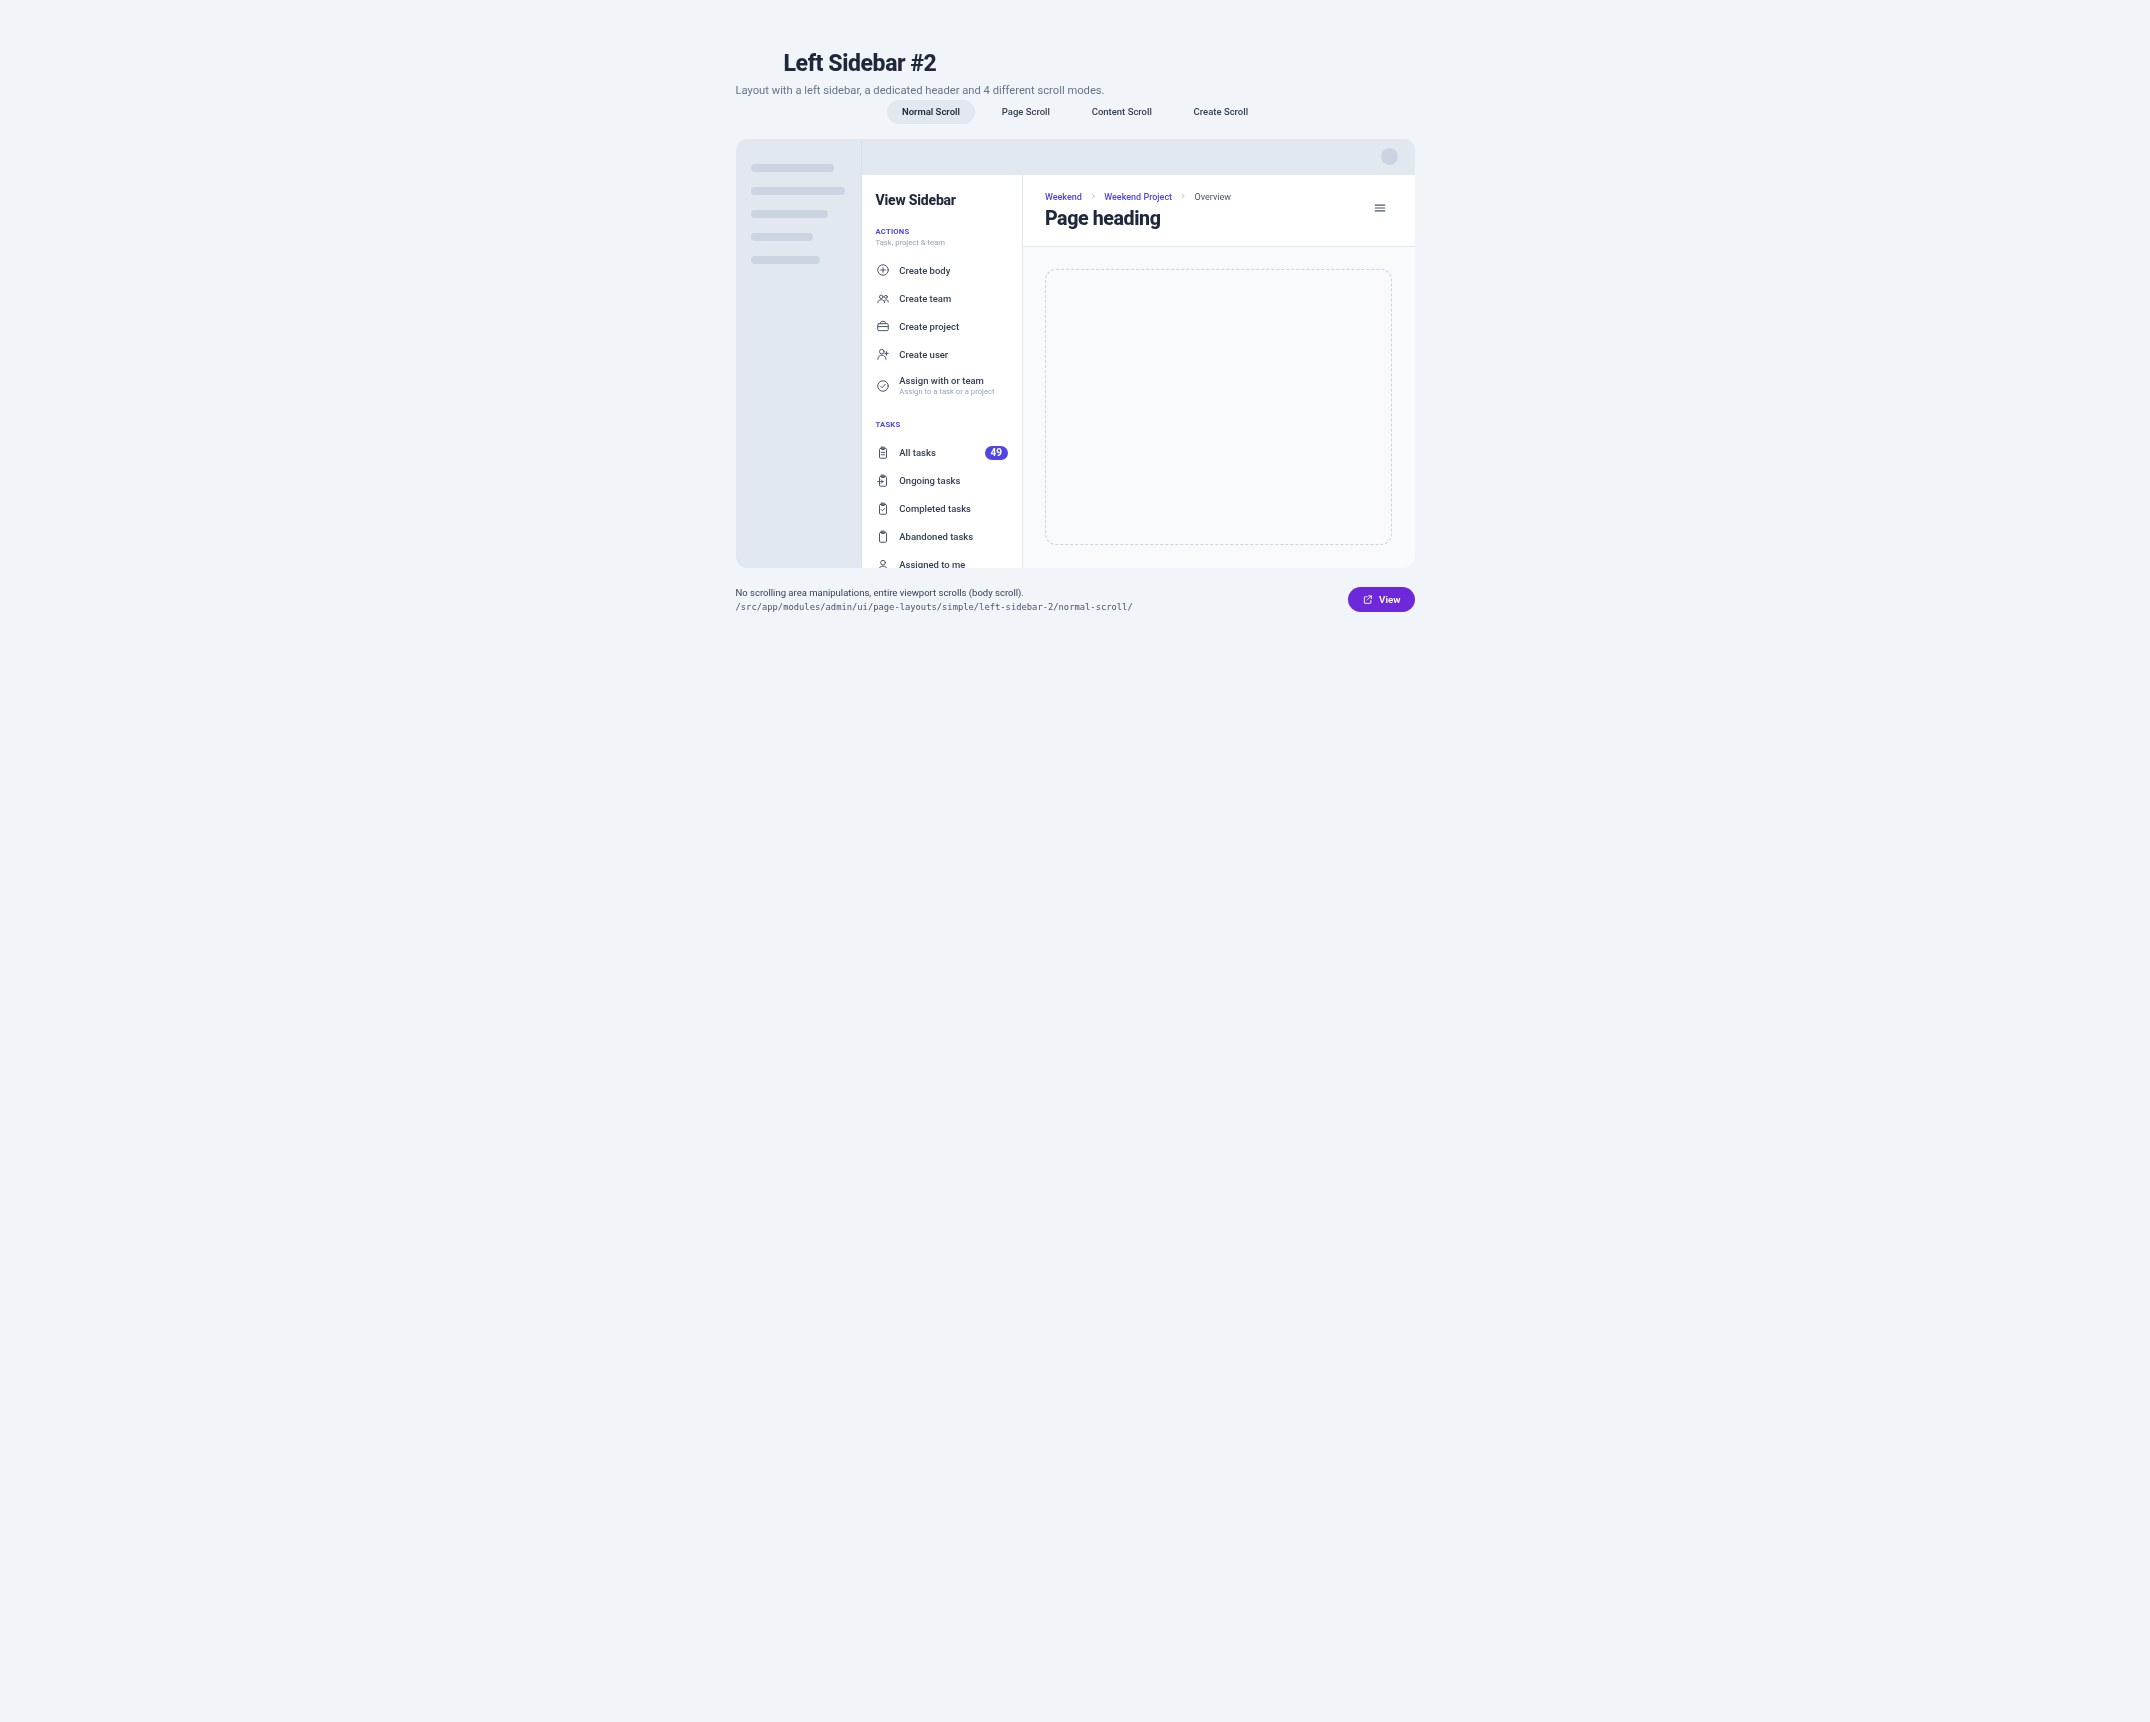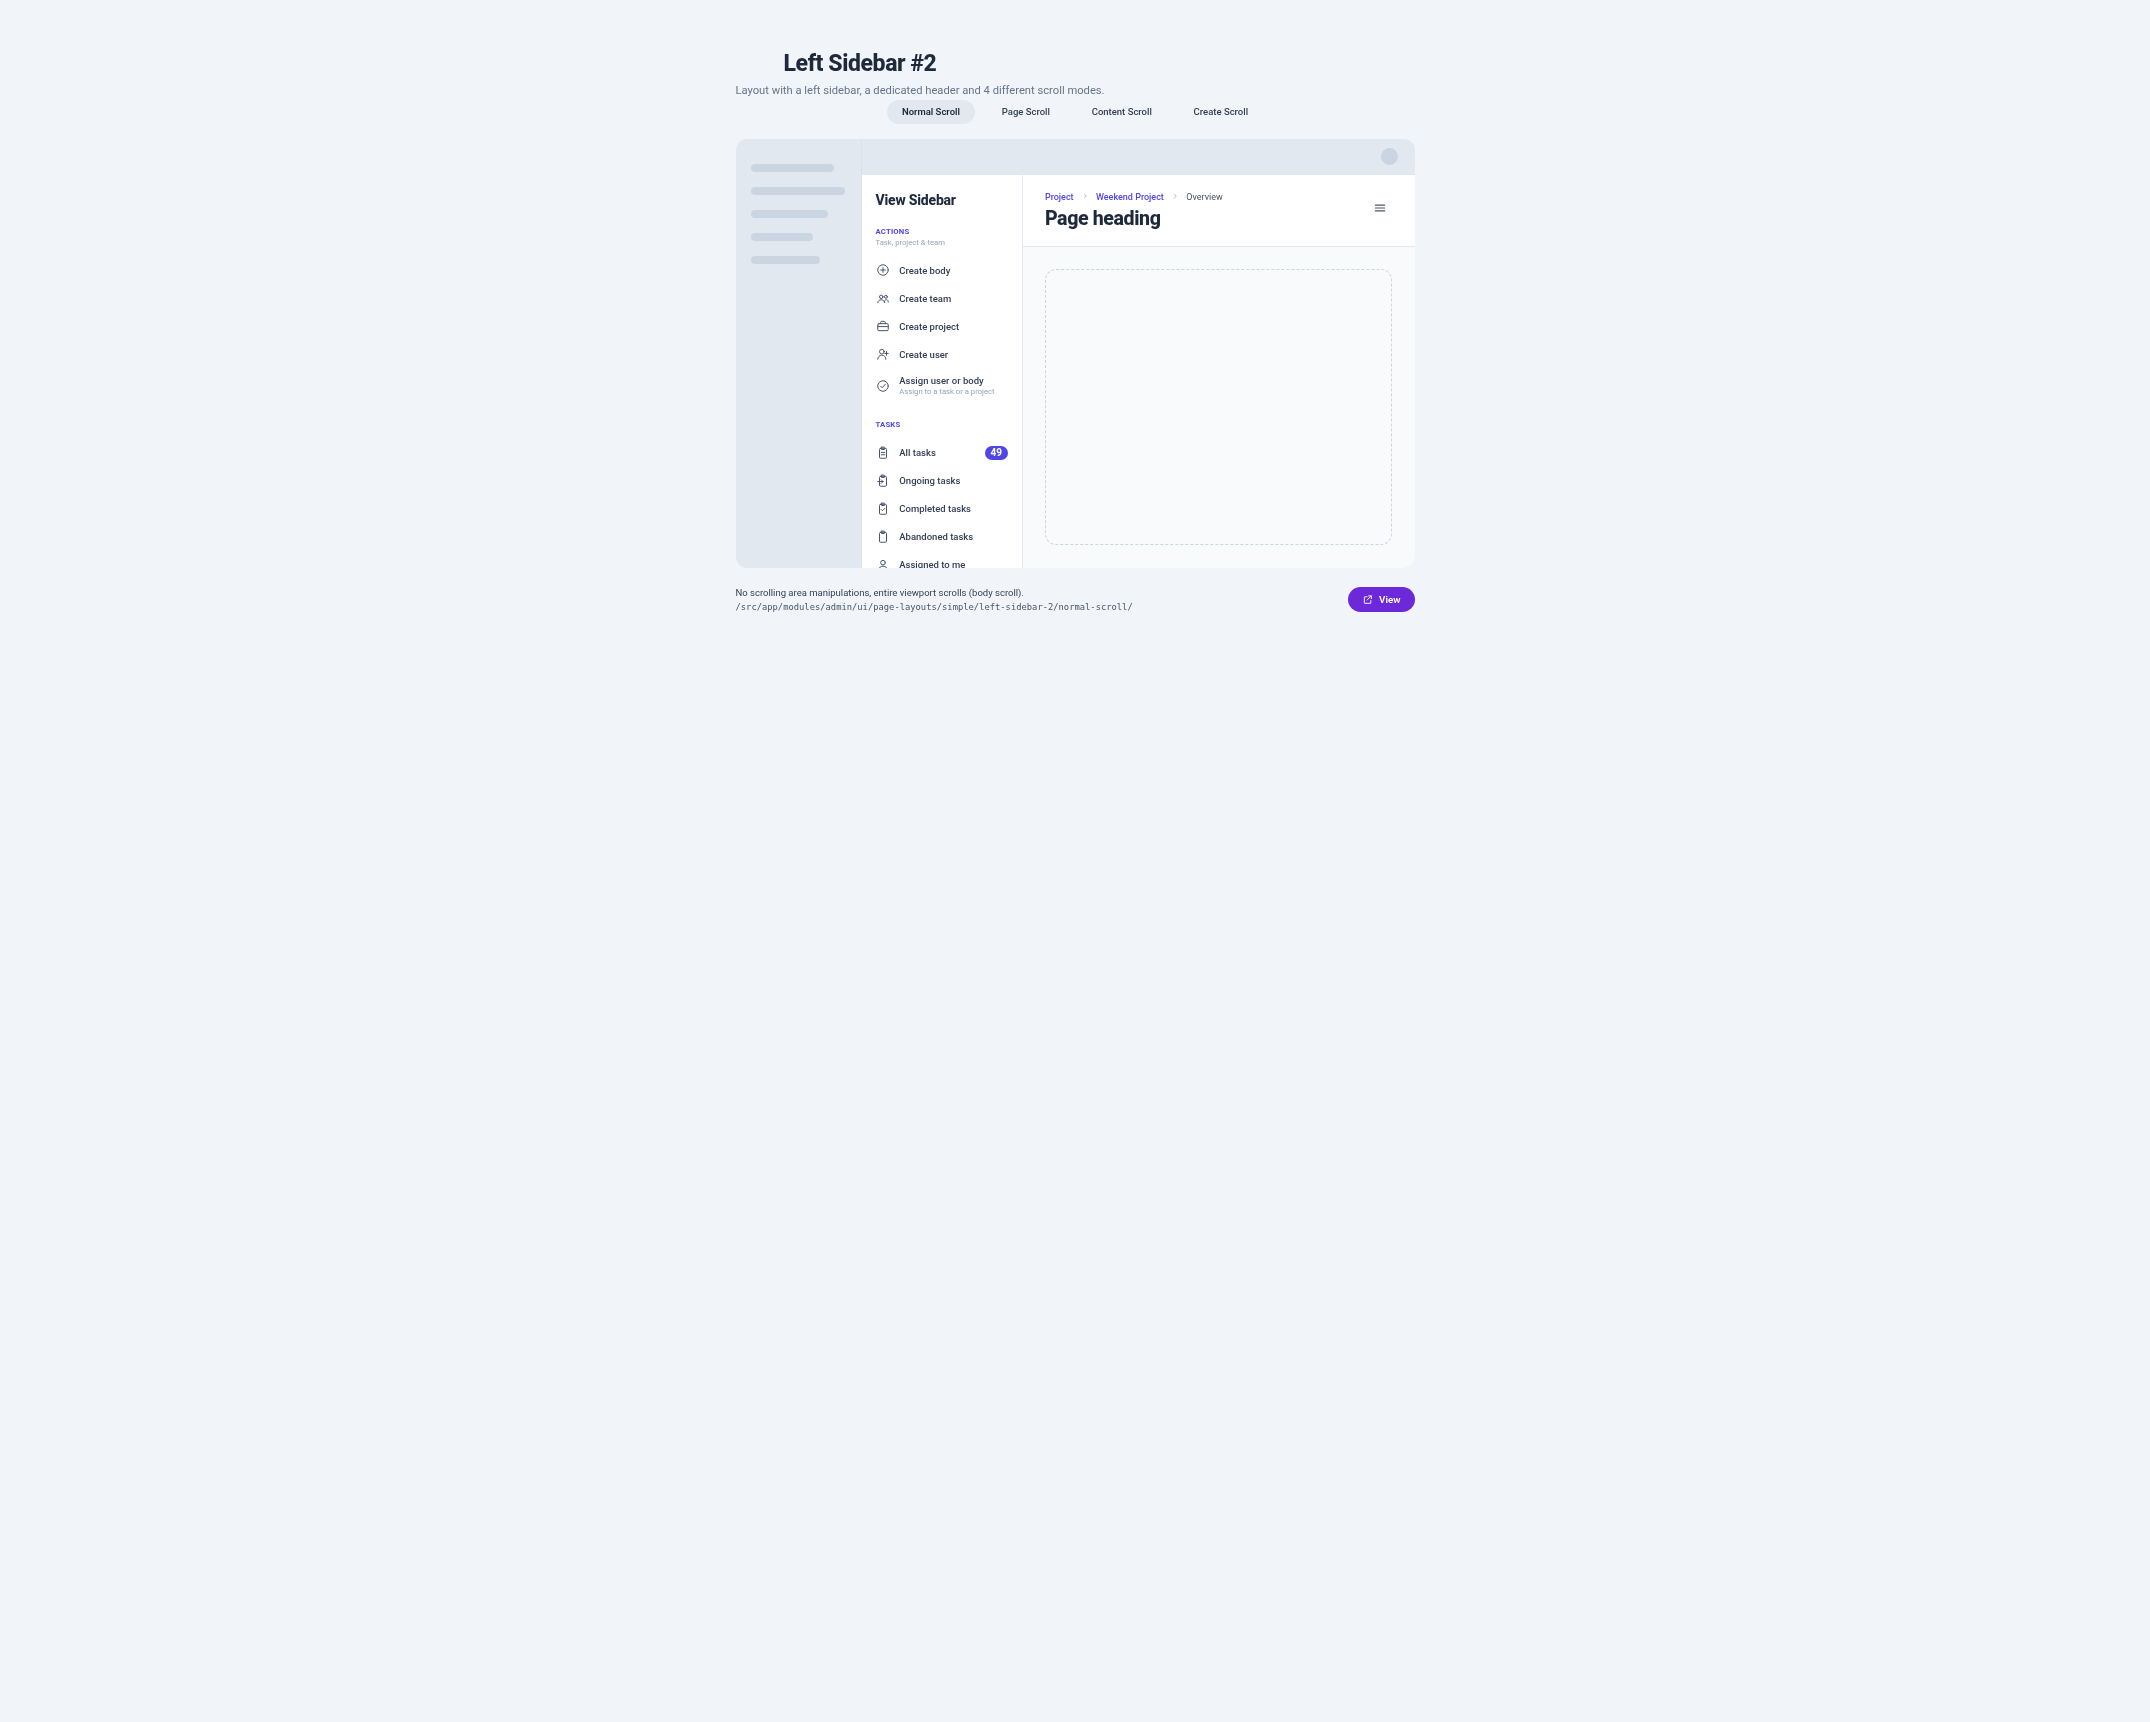--- a/index.html
+++ b/index.html
@@ -325,21 +325,21 @@
           </div>
 
           <div class="nav-item">
             <span class="icon">
               <svg viewBox="0 0 24 24">
                   <circle cx="12" cy="12" r="9"></circle>
                   <path d="M8 12.5l2.5 2.5L16 9"></path>
                 </svg>
             </span>
             <span class="nav-text">
-              <span class="nav-label">Assign user or body</span>
+              <span class="nav-label">Assign with or team</span>
               <div class="nav-desc">Assign to a task or a project</div>
             </span>
           </div>
 
           <div class="section-spacer"></div>
 
           <div class="section-head">TASKS</div>
           <div style="height:8.4px"></div>
 
           <div class="nav-item">
@@ -394,21 +394,21 @@
                 </svg>
             </span>
             <span class="nav-text"><span class="nav-label">Assigned to me</span></span>
           </div>
         </div>
 
         <div class="main-area">
           <div class="main-header">
             <div>
               <div class="crumbs">
-                <span class="crumb-link">Project</span>
+                <span class="crumb-link">Weekend</span>
                 <span class="crumb-sep">
                     <svg viewBox="0 0 24 24">
                       <path d="M9 6l6 6-6 6"></path>
                     </svg>
                   </span>
                 <span class="crumb-link">Weekend Project</span>
                 <span class="crumb-sep">
                     <svg viewBox="0 0 24 24">
                       <path d="M9 6l6 6-6 6"></path>
                     </svg>

